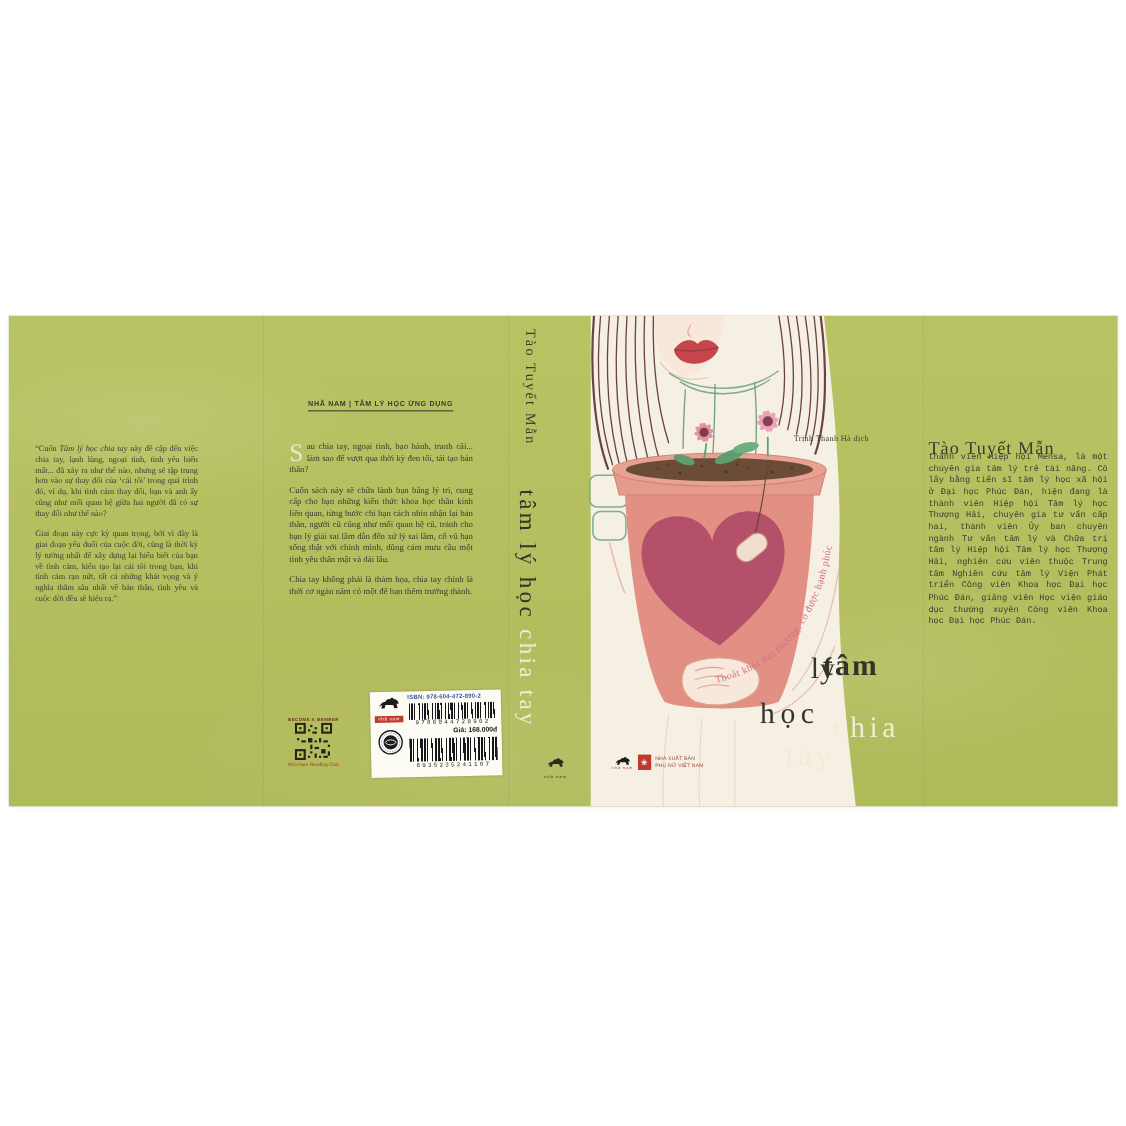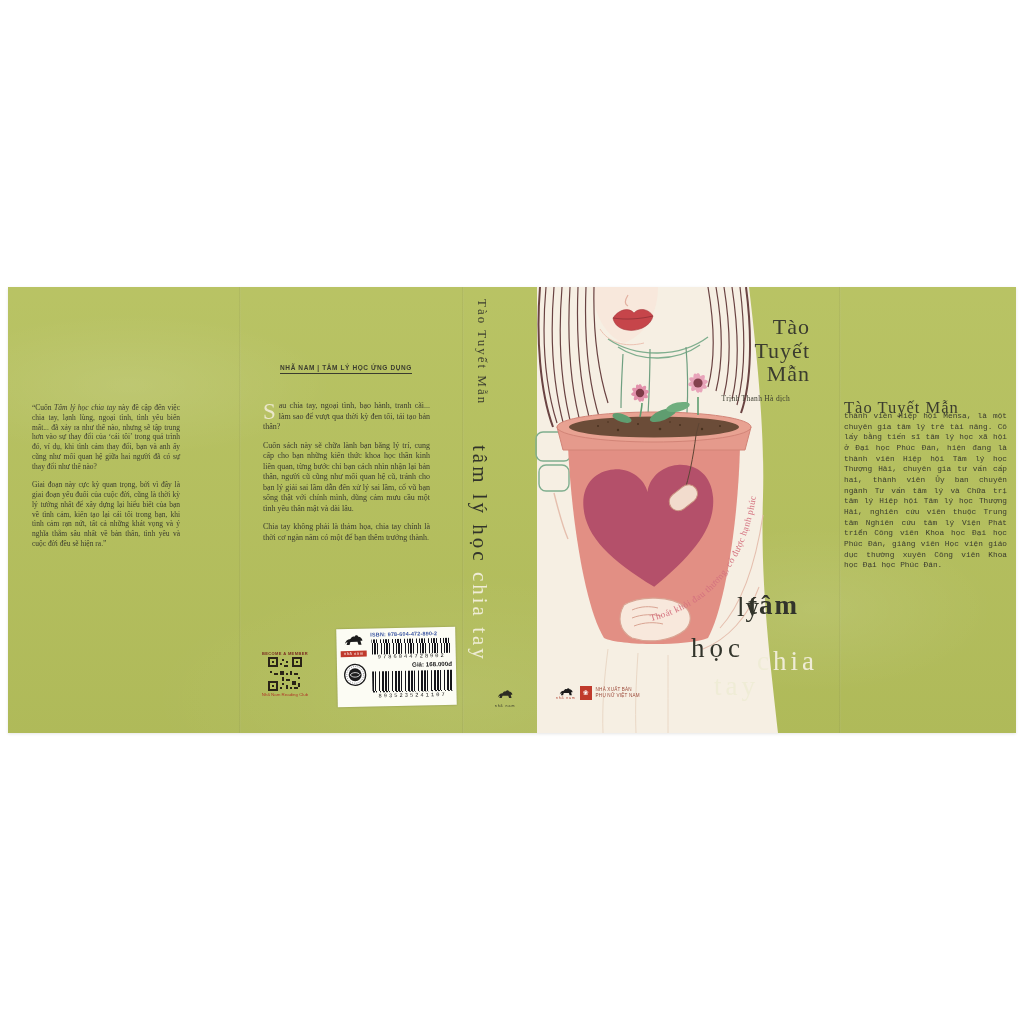--- a/index.html
+++ b/index.html
@@ -304,25 +304,20 @@
 
     <div class="spine-author">Tào Tuyết Mẫn</div>
     <div class="spine-title"><span>tâm lý học </span><span class="accent">chia tay</span></div>
     <div class="spine-logo">
       <svg width="18" height="10" viewBox="0 0 22 12">
         <path d="M2,11 C3,7 5,5 8,5 C9,3 11,2 12,3 C13,1 15,1 16,3 C18,3 20,5 20,7 L18,7 L19,11 L16,11 L15,8 L8,8 L7,11 L4,11 L5,8 C3,9 2,10 2,11 Z" fill="#2c2c24"></path>
       </svg>
       <span class="mini-name">nhã nam</span>
     </div>
 
-    <div class="front-author">
-      <div>Tào</div>
-      <div>Tuyết</div>
-      <div>Mẫn</div>
-    </div>
     <div class="translator">Trịnh Thanh Hà dịch</div>
 
     <div class="tw tw-tam">tâm</div>
     <div class="tw tw-ly">lý</div>
     <div class="tw tw-hoc">học</div>
     <div class="tw accent tw-chia">chia</div>
     <div class="tw accent tw-tay">tay</div>
 
     <div class="front-publisher">
       <div class="horse-lockup">

